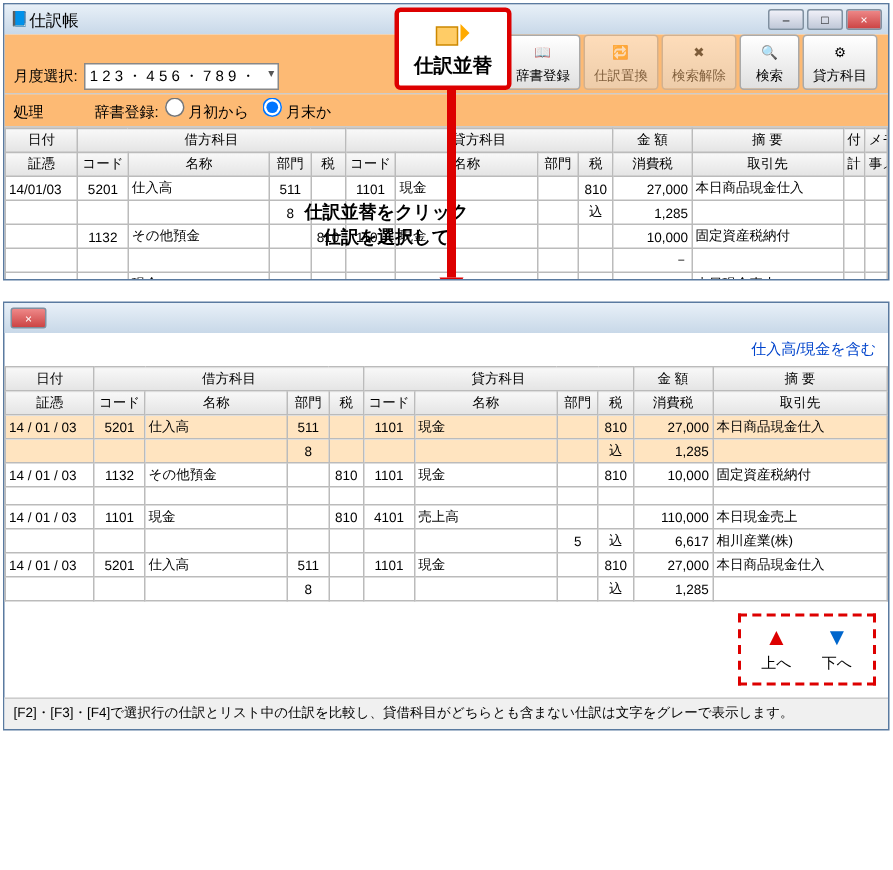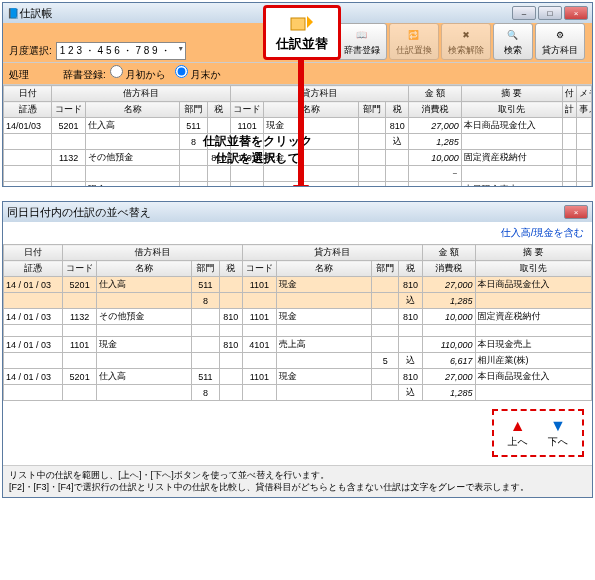--- a/index.html
+++ b/index.html
@@ -17,21 +17,21 @@
 .big-btn { position: relative; border: 3px solid #d00; border-radius: 4px; background: #fff; padding: 4px 10px; display: inline-flex; flex-direction: column; align-items: center; font-size: 13px; font-weight: bold; }
 .radio-group label { margin-right: 6px; }
 .combo { border: 1px solid #888; background: #fff; padding: 1px 14px 1px 3px; position: relative; display: inline-block; }
 .combo::after { content: "▾"; position: absolute; right: 2px; top: 1px; font-size: 8px; color: #555; }
 table.grid { width: 100%; border-collapse: collapse; table-layout: fixed; padding-left: 30px; }
 table.grid th, table.grid td { border: 1px solid #bbb; padding: 1px 2px; font-size: 9px; overflow: hidden; white-space: nowrap; }
 table.grid th { background: linear-gradient(#f8f8f8,#e4e4e4); text-align: center; font-weight: normal; }
 table.grid td { height: 12px; }
 .row-sel td { background: #ffe4c0 !important; }
 .row-hl td { border-top: 2px solid #ff7700; }
-.num { text-align: right; font-style: italic; }
+.num { text-align: right; }
 .ctr { text-align: center; }
 .arrow-down { width: 0; height: 0; border-left: 8px solid transparent; border-right: 8px solid transparent; border-top: 14px solid #d00; margin: 0 auto; }
 .arrow-line { width: 6px; background: #d00; margin: 0 auto; }
 .callout { position: absolute; font-size: 12px; font-weight: bold; color: #000; text-align: center; }
 .link { color: #0044cc; text-align: right; padding: 4px 8px; cursor: pointer; }
 .footer-note { font-size: 9px; padding: 4px 6px; background: #f0f0f0; border-top: 1px solid #ccc; line-height: 1.3; }
 .updown-box { border: 2px dashed #d00; display: inline-flex; gap: 20px; padding: 6px 14px; float: right; margin: 8px; }
 .updown { text-align: center; cursor: pointer; font-size: 10px; }
 .updown .arr { font-size: 16px; font-weight: bold; }
 .gray-area { background: #888; height: 90px; position: relative; }
@@ -230,21 +230,20 @@
   <div class="callout" style="left:200px; top:130px;">
     <div>仕訳並替をクリック</div>
     <div>仕訳を選択して</div>
   </div>
 </div>
 
 <div style="height:10px"></div>
 
 <div class="window">
   <div class="titlebar">
-    <span class="titlebar-text">同日日付内の仕訳の並べ替え</span>
     <div class="win-btns">
         <div class="win-btn close">×</div>
       </div>
   </div>
   <div class="link">仕入高/現金を含む</div>
 
   <table class="grid">
     <colgroup>
         <col style="width:56px">
         <col style="width:32px">
@@ -396,18 +395,17 @@
           <div>上へ</div>
         </div>
       <div class="updown">
           <div class="arr" style="color:#06c;">▼</div>
           <div>下へ</div>
         </div>
     </div>
   </div>
 
   <div class="footer-note">
-    <div>リスト中の仕訳を範囲し、[上へ]・[下へ]ボタンを使って並べ替えを行います。</div>
     <div>[F2]・[F3]・[F4]で選択行の仕訳とリスト中の仕訳を比較し、貸借科目がどちらとも含まない仕訳は文字をグレーで表示します。</div>
 
   </div>
 
 </div>
 
 </body></html>

